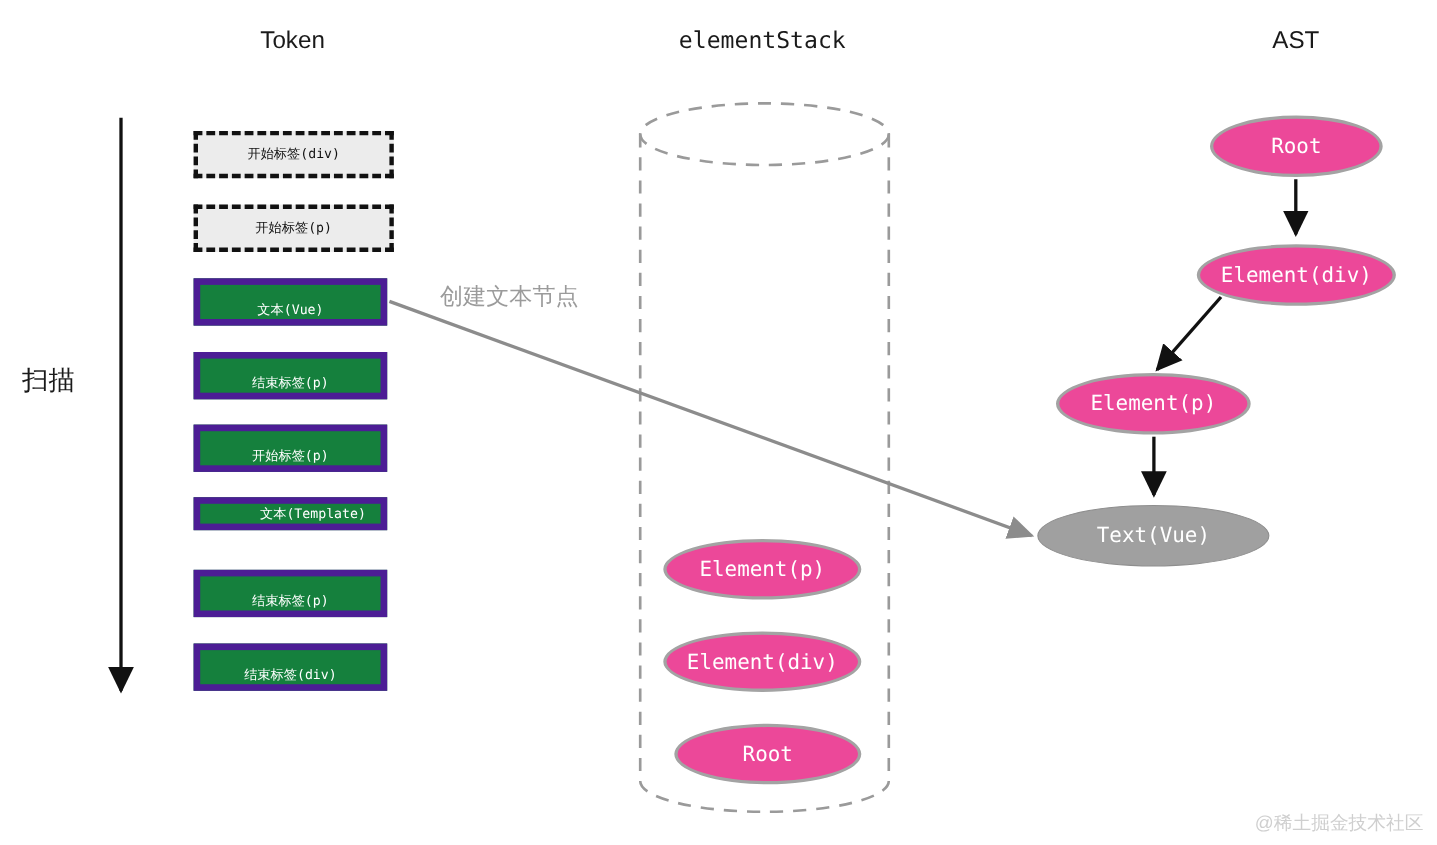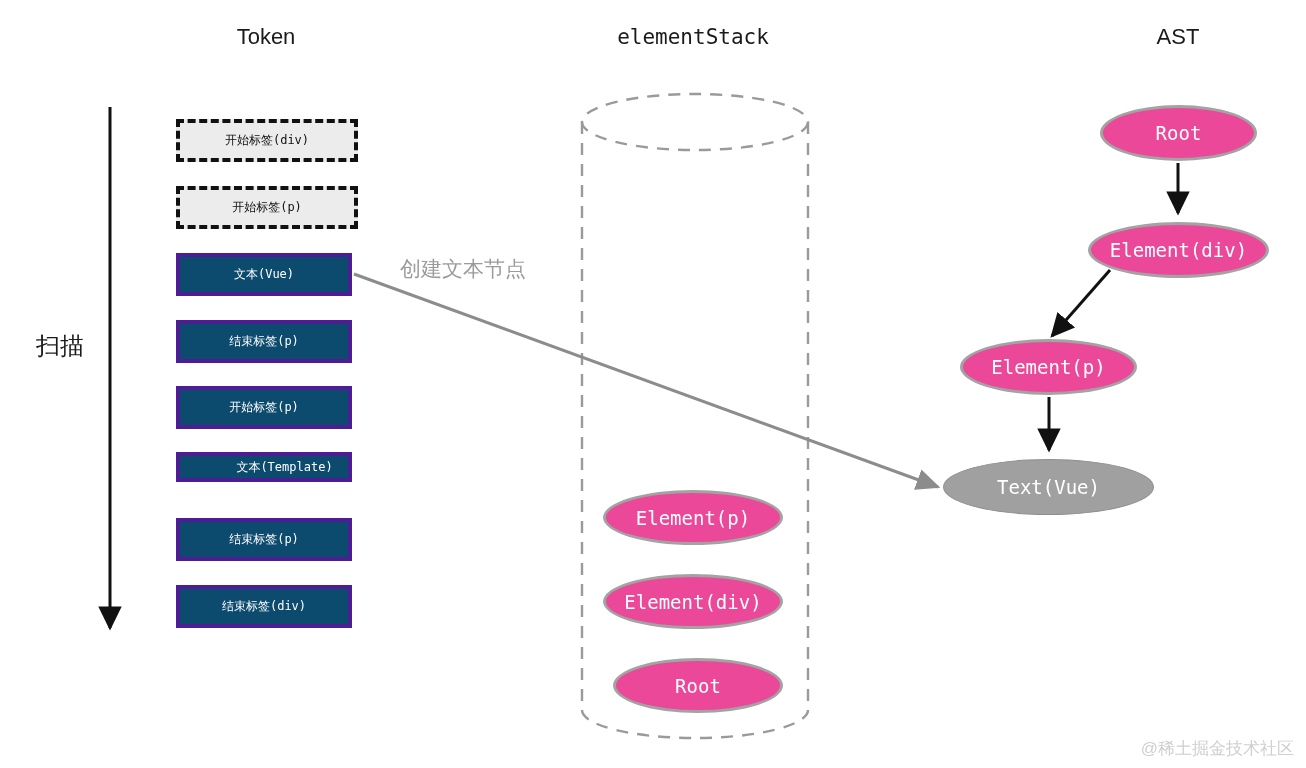--- a/index.html
+++ b/index.html
@@ -38,42 +38,42 @@
   #header-token  { left: 166px; top: 24px; width: 200px; }
   #header-stack  { left: 588px; top: 25px; width: 210px; }
   #header-ast    { left: 1078px; top: 24px; width: 200px; }
 
   
   #scan-label {
     position: absolute;
     left: 20px;
     top: 330px;
     width: 80px;
-    text-align: center;
     font-size: 24px;
     color: #1a1a1a;
     font-family: Liberation Mono, monospace;
   }
 
   
   .token-box {
     position: absolute;
     box-sizing: border-box;
     display: flex;
     align-items: center;
     justify-content: center;
     font-family: "DejaVu Sans Mono", monospace;
     font-size: 12px;
     letter-spacing: 0px;
     white-space: nowrap;
   }
   .token-box.filled {
-    background: #0c4a6e;
-    border: 4px solid #4c1d95;
+    background: #15803d;
+    border: 6px solid #4c1d95;
     color: #ffffff;
+    align-items: flex-end;
   }
   .token-box.dashed {
     background: #ececec;
     border: 4px dashed #111111;
     color: #111111;
   }
 
   
   .node {
     position: absolute;

